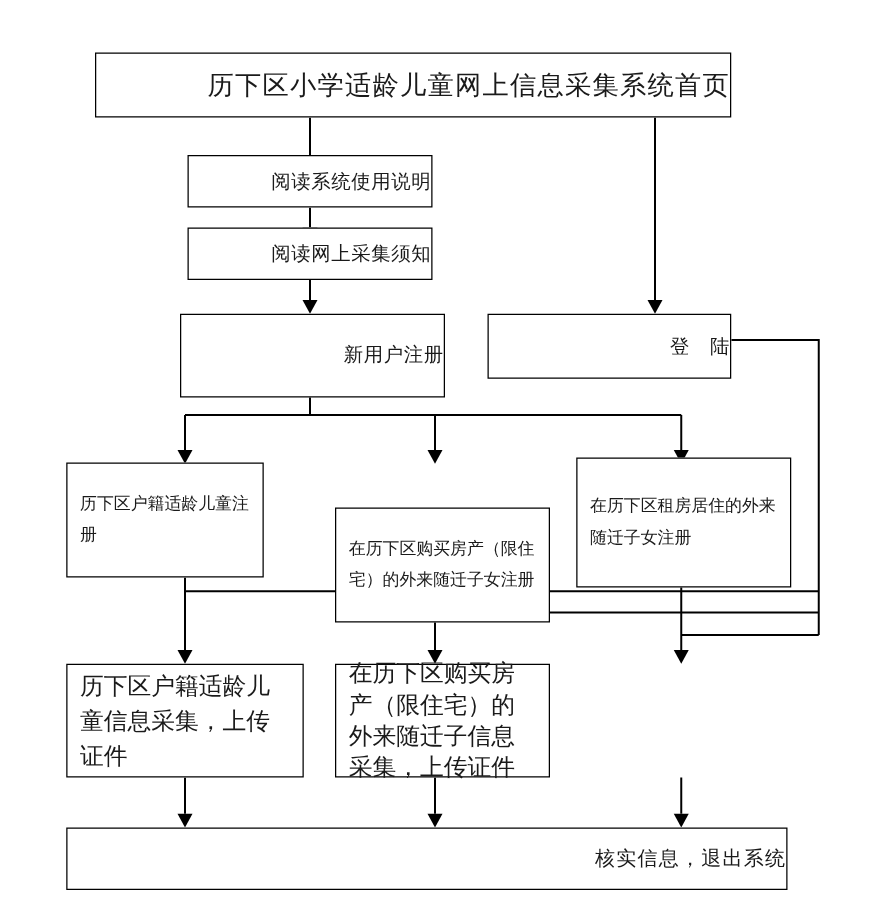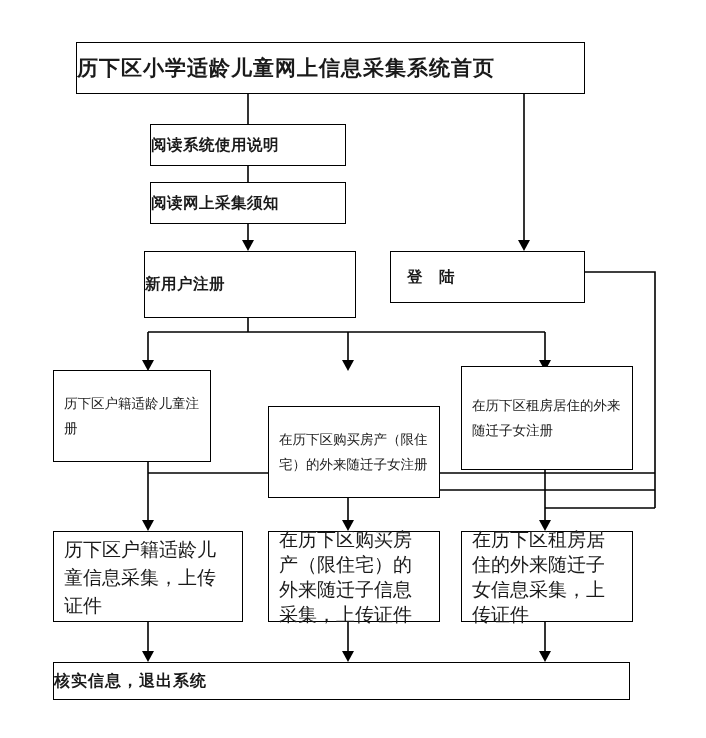--- a/index.html
+++ b/index.html
@@ -29,21 +29,21 @@
     width: 100%;
     white-space: pre-line;
   }
   
   .serif {
     font-family: "DejaVu Serif", "Liberation Serif", serif;
   }
   .sans {
     font-family: "DejaVu Sans", "Liberation Sans", sans-serif;
   }
-  .center .txt { text-align: left; font-weight: bold; }
+  .center .txt { text-align: right; }
   .left .txt { text-align: left; }
 
   #title-node .txt {
     font-size: 21px;
     letter-spacing: 1px;
   }
   .step-node .txt {
     font-size: 15.5px;
     letter-spacing: 0.5px;
   }
@@ -168,21 +168,18 @@
   </div>
 
   <div class="node serif left col-node" style="left:53px; top:531px; width:190px; height:91px;">
     <span class="txt">历下区户籍适龄儿童信息采集，上传证件</span>
   </div>
 
   <div class="node sans left col-node" style="left:268px; top:531px; width:172px; height:91px;">
     <span class="txt">在历下区购买房产（限住宅）的外来随迁子信息采集，上传证件</span>
   </div>
 
-  <div class="node sans left col-node" style="left:461px; top:531px; width:172px; height:91px;">
-    <span class="txt">在历下区租房居住的外来随迁子女信息采集，上传证件</span>
-  </div>
 
-  <div class="node serif center" id="bottom-node" style="left:53px; top:662px; width:577px; height:38px;">
+  <div class="node serif center" id="bottom-node" style="left:53px; top:662px; width:577px; height:50px;">
     <span class="txt">核实信息，退出系统</span>
   </div>
 
 </div>
 
 </body></html>

